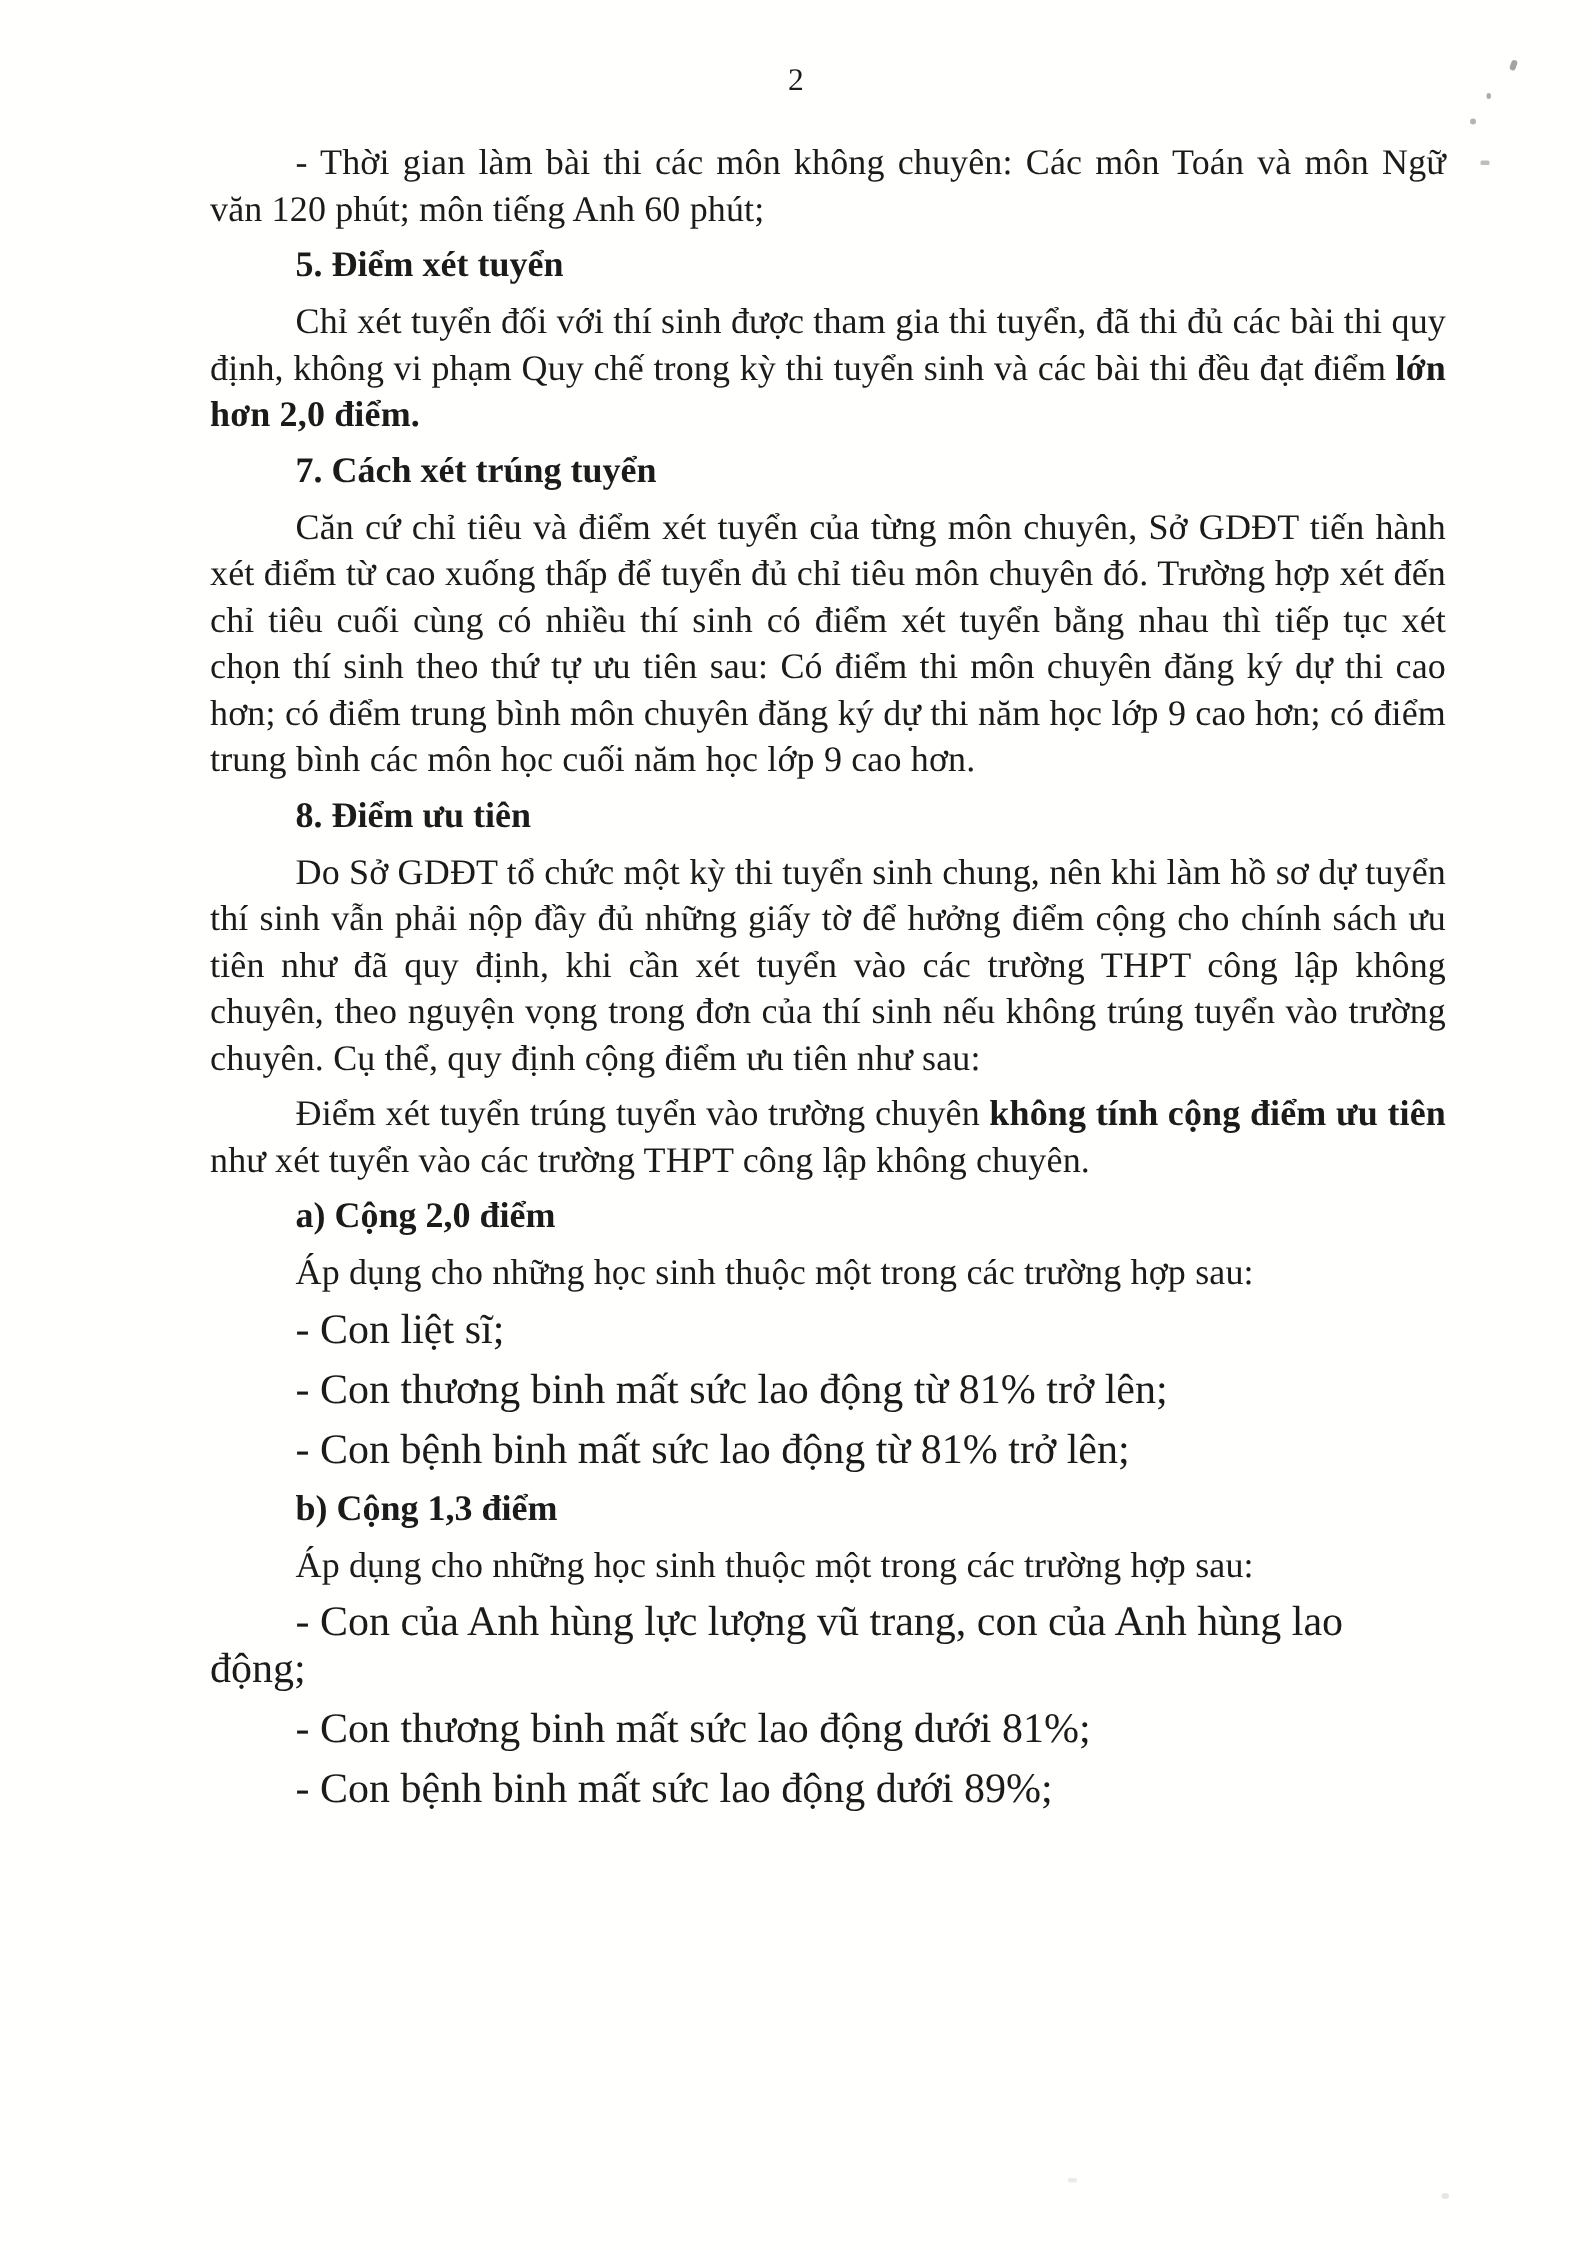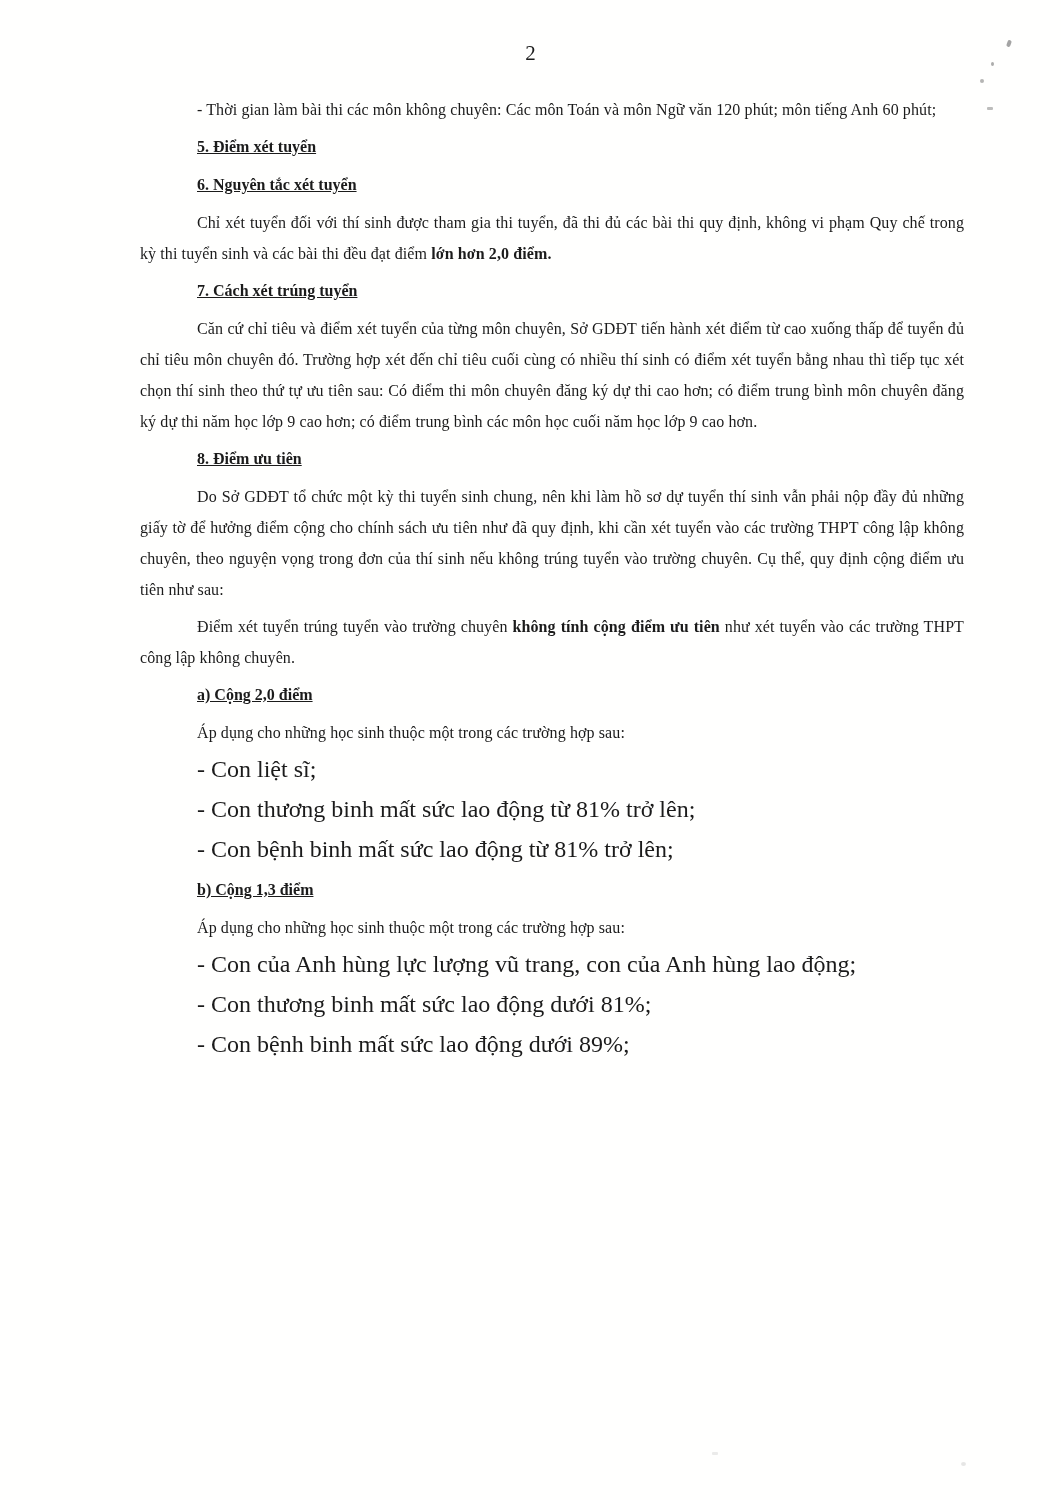--- a/index.html
+++ b/index.html
@@ -26,37 +26,36 @@
     font-size: 21px;
     line-height: 26px;
   }
   .content {
     position: absolute;
     left: 140px;
     top: 94px;
     width: 824px;
   }
   .para {
-    font-size: 16px;
+    font-size: 24px;
     line-height: 31px;
     text-align: justify;
     text-indent: 57px;
     margin: 0 0 6px 0;
     letter-spacing: 0.1px;
   }
   .heading {
-    font-size: 16px;
+    font-size: 24px;
     line-height: 31px;
     font-weight: bold;
     text-indent: 57px;
     margin: 4px 0 7px 0;
-    text-decoration: underline;
   }
   .list-item {
-    font-size: 24px;
+    font-size: 28px;
     line-height: 31px;
     text-indent: 57px;
     margin: 0 0 9px 0;
   }
   .bold { font-weight: bold; }
   .speck {
     position: absolute;
     background: #5a5a5a;
     border-radius: 50%;
   }
@@ -75,21 +74,20 @@
   <div class="page-number">2</div>
 
   <div class="content">
 
     <p class="para">- Thời gian làm bài thi các môn không chuyên: Các môn Toán và môn Ngữ văn 120 phút; môn tiếng Anh 60 phút;</p>
 
 
     <p class="heading">5. Điểm xét tuyển</p>
 
 
-    <p class="heading">6. Nguyên tắc xét tuyển</p>
 
     <p class="para"><span>Chỉ xét tuyển đối với thí sinh được tham gia thi tuyển, đã thi đủ các bài thi quy định, không vi phạm Quy chế trong kỳ thi tuyển sinh và các bài thi đều đạt điểm </span><span class="bold">lớn hơn 2,0 điểm.</span></p>
 
     <p class="heading">7. Cách xét trúng tuyển</p>
 
     <p class="para">Căn cứ chỉ tiêu và điểm xét tuyển của từng môn chuyên, Sở GDĐT tiến hành xét điểm từ cao xuống thấp để tuyển đủ chỉ tiêu môn chuyên đó. Trường hợp xét đến chỉ tiêu cuối cùng có nhiều thí sinh có điểm xét tuyển bằng nhau thì tiếp tục xét chọn thí sinh theo thứ tự ưu tiên sau: Có điểm thi môn chuyên đăng ký dự thi cao hơn; có điểm trung bình môn chuyên đăng ký dự thi năm học lớp 9 cao hơn; có điểm trung bình các môn học cuối năm học lớp 9 cao hơn.</p>
 
     <p class="heading">8. Điểm ưu tiên</p>
 
     <p class="para">Do Sở GDĐT tổ chức một kỳ thi tuyển sinh chung, nên khi làm hồ sơ dự tuyển thí sinh vẫn phải nộp đầy đủ những giấy tờ để hưởng điểm cộng cho chính sách ưu tiên như đã quy định, khi cần xét tuyển vào các trường THPT công lập không chuyên, theo nguyện vọng trong đơn của thí sinh nếu không trúng tuyển vào trường chuyên. Cụ thể, quy định cộng điểm ưu tiên như sau:</p>

